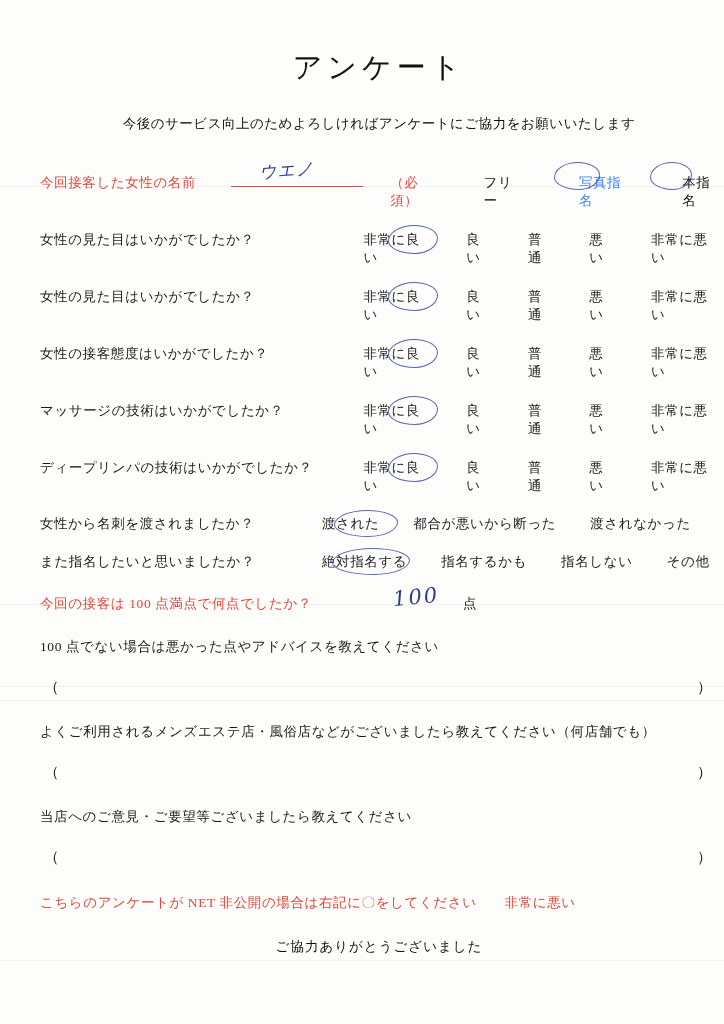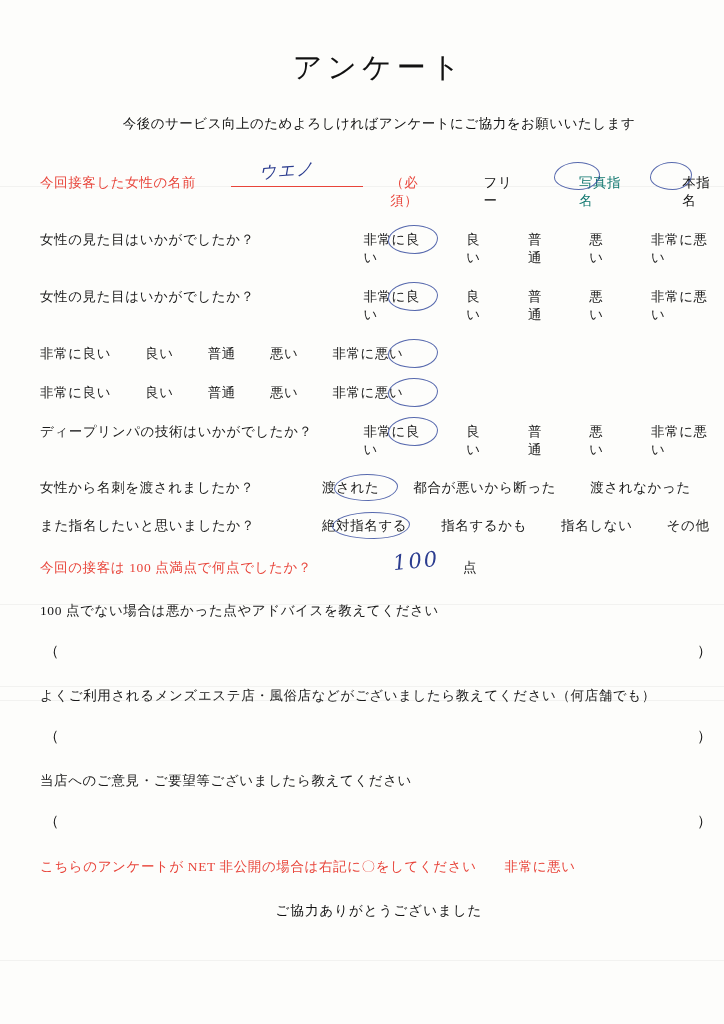--- a/index.html
+++ b/index.html
@@ -70,21 +70,21 @@
   }
   .namerow .label { width: 195px; }
   .nameline {
     position: relative;
     width: 148px;
     border-bottom: 1.3px solid #e8443a;
     height: 17px;
   }
   .namerow .must { margin-left: 10px; }
   .namerow .opt1 { margin-left: 26px; color:#111; }
-  .namerow .opt2 { margin-left: 40px; color:#0f766e; }
+  .namerow .opt2 { margin-left: 40px; color:#3b82f6; }
   .namerow .opt3 { margin-left: 36px; color:#111; }
 
   
   .hand {
     position: absolute;
     font-family: "DejaVu Serif", serif;
     color: #2b3c8f;
     font-style: italic;
     pointer-events: none;
   }
@@ -210,29 +210,31 @@
       <span class="q">女性の見た目はいかがでしたか？</span>
       <span class="opt">非常に良い</span>
       <span class="opt">良い</span>
       <span class="opt">普通</span>
       <span class="opt">悪い</span>
       <span class="opt">非常に悪い</span>
       <span class="circle-mark" style="left:350px; top:-6px; width:48px; height:27px;"></span>
     </div>
 
     <div class="row qrow">
-      <span class="opt">非常に良い</span>
-      <span class="opt">良い</span>
-      <span class="opt">普通</span>
-      <span class="opt">悪い</span>
-      <span class="opt">非常に悪い</span>
-      <span class="circle-mark" style="left:350px; top:-6px; width:48px; height:27px;"></span>
-    </div>
-
-    <div class="row qrow">
+      <span class="q">女性の接客態度はいかがでしたか？</span>
+      <span class="opt">非常に良い</span>
+      <span class="opt">良い</span>
+      <span class="opt">普通</span>
+      <span class="opt">悪い</span>
+      <span class="opt">非常に悪い</span>
+      <span class="circle-mark" style="left:350px; top:-6px; width:48px; height:27px;"></span>
+    </div>
+
+    <div class="row qrow">
+      <span class="q">マッサージの技術はいかがでしたか？</span>
       <span class="opt">非常に良い</span>
       <span class="opt">良い</span>
       <span class="opt">普通</span>
       <span class="opt">悪い</span>
       <span class="opt">非常に悪い</span>
       <span class="circle-mark" style="left:350px; top:-6px; width:48px; height:27px;"></span>
     </div>
 
     <div class="row qrow">
       <span class="q">ディープリンパの技術はいかがでしたか？</span>

